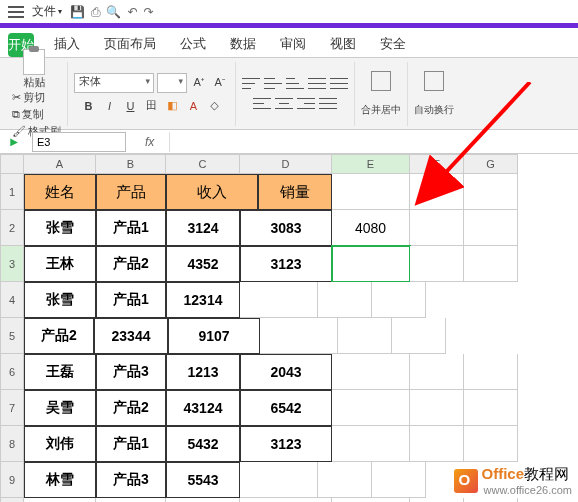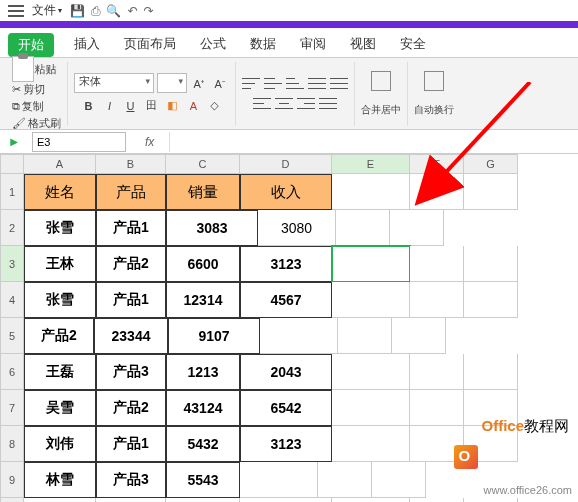--- a/index.html
+++ b/index.html
@@ -1,37 +1,37 @@
 <!DOCTYPE html>
 <html><head>
   <meta charset="utf-8">
   <style>
     * { margin:0; padding:0; box-sizing:border-box; font-family:"Microsoft YaHei",sans-serif; }
     body { width:578px; height:502px; background:#fff; position:relative; overflow:hidden; }
-    .menubar { height:28px; background:#fff; display:flex; align-items:center; padding:0 8px; font-size:12px; color:#333; border-bottom:7px solid #6d28d9; }
+    .menubar { height:28px; background:#fff; display:flex; align-items:center; padding:0 8px; font-size:12px; color:#333; border-bottom:5px solid #6d28d9; }
     .menubar .hamb { width:16px; height:12px; display:flex; flex-direction:column; justify-content:space-between; margin-right:8px; }
     .menubar .hamb span { height:2px; background:#555; }
     .menubar .file { display:flex; align-items:center; margin-right:8px; }
     .menubar .file .drop { font-size:8px; margin-left:2px; }
     .menubar .qat { display:flex; gap:6px; color:#666; }
     .menubar .qat span { cursor:pointer; }
     .tabs { height:30px; display:flex; align-items:flex-end; padding:0 8px; font-size:13px; gap:16px; border-bottom:1px solid #ccc; }
     .tabs .tab { padding:4px 4px; color:#333; cursor:pointer; }
-    .tabs .tab.active { background:#22b14c; color:#fff; border-radius:4px; padding:3px 10px; }
+    .tabs .tab.active { background:#22b14c; color:#fff; border-radius:4px; padding:3px 0; }
     .ribbon { height:72px; background:#f3f3f3; border-bottom:1px solid #ccc; display:flex; align-items:center; padding:4px 6px; font-size:11px; color:#444; }
     .rgroup { display:flex; flex-direction:column; align-items:center; justify-content:center; padding:0 6px; height:64px; border-right:1px solid #ddd; }
     .rgroup:last-child{border:none;}
     .paste { display:flex; }
-    .paste-big { display:flex; flex-direction:row; align-items:center; margin-right:4px; }
+    .paste-big { display:flex; flex-direction:column; margin-right:4px; }
     .paste-big .ico { width:22px; height:26px; background:#fff; border:1px solid #bbb; position:relative; }
     .paste-big .ico:after { content:""; position:absolute; top:-4px; left:5px; width:10px; height:6px; background:#888; border-radius:2px; }
     .paste-stack { display:flex; flex-direction:column; gap:2px; font-size:11px; }
     .paste-stack div { display:flex; align-items:center; gap:2px; cursor:pointer; }
     .fontgrp { display:flex; flex-direction:column; gap:4px; }
-    .fontrow { display:flex; align-items:flex-end; gap:3px; }
+    .fontrow { display:flex; align-items:flex-start; gap:3px; }
     .sel { background:#fff; border:1px solid #bbb; height:20px; padding:0 16px 0 4px; font-size:11px; position:relative; }
     .sel:after { content:"▾"; position:absolute; right:3px; top:2px; font-size:9px; color:#666; }
     .fontname { width:80px; }
     .fontsize { width:30px; }
     .btn { width:18px; height:18px; display:flex; align-items:center; justify-content:center; cursor:pointer; color:#444; }
     .aligngrp { display:flex; flex-direction:column; gap:4px; }
     .alrow { display:flex; gap:4px; }
     .albtn { width:18px; height:16px; display:flex; flex-direction:column; justify-content:space-around; cursor:pointer; }
     .albtn span { height:1px; background:#555; }
     .vgroup { display:flex; flex-direction:column; align-items:center; gap:12px; font-size:10px; }
@@ -56,21 +56,21 @@
     .cell.sm { height:24px; }
     .hdr { background:#fdba74; border:1px solid #333 !important; font-size:15px; }
     .datacell { border:1px solid #333 !important;font-weight:bold; }
     .sel-cell { outline:2px solid #22b14c; outline-offset:-1px; background:#fff; }
     .row1 .cell:first-child, .rowd .datacell:first-child { border-left:1px solid #333 !important; }
     .arrow { position:absolute; top:82px; left:320px; pointer-events:none; }
     .watermark { position:absolute; right:6px; bottom:6px; display:flex; align-items:center; font-size:15px; }
     .watermark .logo { width:24px; height:24px; background:linear-gradient(135deg,#f39c12,#e74c3c); border-radius:3px; margin-right:4px; position:relative; }
     .watermark .logo:after { content:"O"; color:#fff; font-weight:bold; position:absolute; left:5px; top:2px; }
     .watermark b { color:#e67e22; }
-    .watermark .sub { font-size:11px; color:#888; margin-left:2px;margin-top:48px; }
+    .watermark .sub { font-size:11px; color:#888; margin-left:2px; }
   </style>
 </head>
 <body>
 
 <div class="menubar">
   <div class="hamb">
       <span></span>
       <span></span>
       <span></span>
     </div>
@@ -227,48 +227,48 @@
       <div class="ch cC">C</div>
       <div class="ch cD">D</div>
       <div class="ch cE active">E</div>
       <div class="ch cF">F</div>
       <div class="ch cG">G</div>
     </div>
     <div class="cells" id="cellgrid">
         <div class="row row1">
           <div class="cell cA hdr">姓名</div>
           <div class="cell cB hdr">产品</div>
+          <div class="cell cD hdr">收入</div>
           <div class="cell cC hdr">销量</div>
-          <div class="cell cD hdr">收入</div>
           <div class="cell cE "></div>
           <div class="cell cF "></div>
           <div class="cell cG "></div>
         </div>
         <div class="row rowd">
           <div class="cell cA datacell">张雪</div>
           <div class="cell cB datacell">产品1</div>
+          <div class="cell cC datacell">3124</div>
           <div class="cell cD datacell">3083</div>
-          <div class="cell cE ">3080</div>
+          <div class="cell cE ">4080</div>
           <div class="cell cF "></div>
           <div class="cell cG "></div>
         </div>
         <div class="row rowd">
           <div class="cell cA datacell">王林</div>
           <div class="cell cB datacell">产品2</div>
-          <div class="cell cC datacell">6600</div>
+          <div class="cell cC datacell">4352</div>
           <div class="cell cD datacell">3123</div>
           <div class="cell cE sel-cell"></div>
           <div class="cell cF "></div>
           <div class="cell cG "></div>
         </div>
         <div class="row rowd">
           <div class="cell cA datacell">张雪</div>
           <div class="cell cB datacell">产品1</div>
           <div class="cell cC datacell">12314</div>
-          <div class="cell cD datacell">4567</div>
           <div class="cell cE "></div>
           <div class="cell cF "></div>
           <div class="cell cG "></div>
         </div>
         <div class="row rowd">
           <div class="cell cB datacell">产品2</div>
           <div class="cell cC datacell">23344</div>
           <div class="cell cD datacell">9107</div>
           <div class="cell cE "></div>
           <div class="cell cF "></div>

